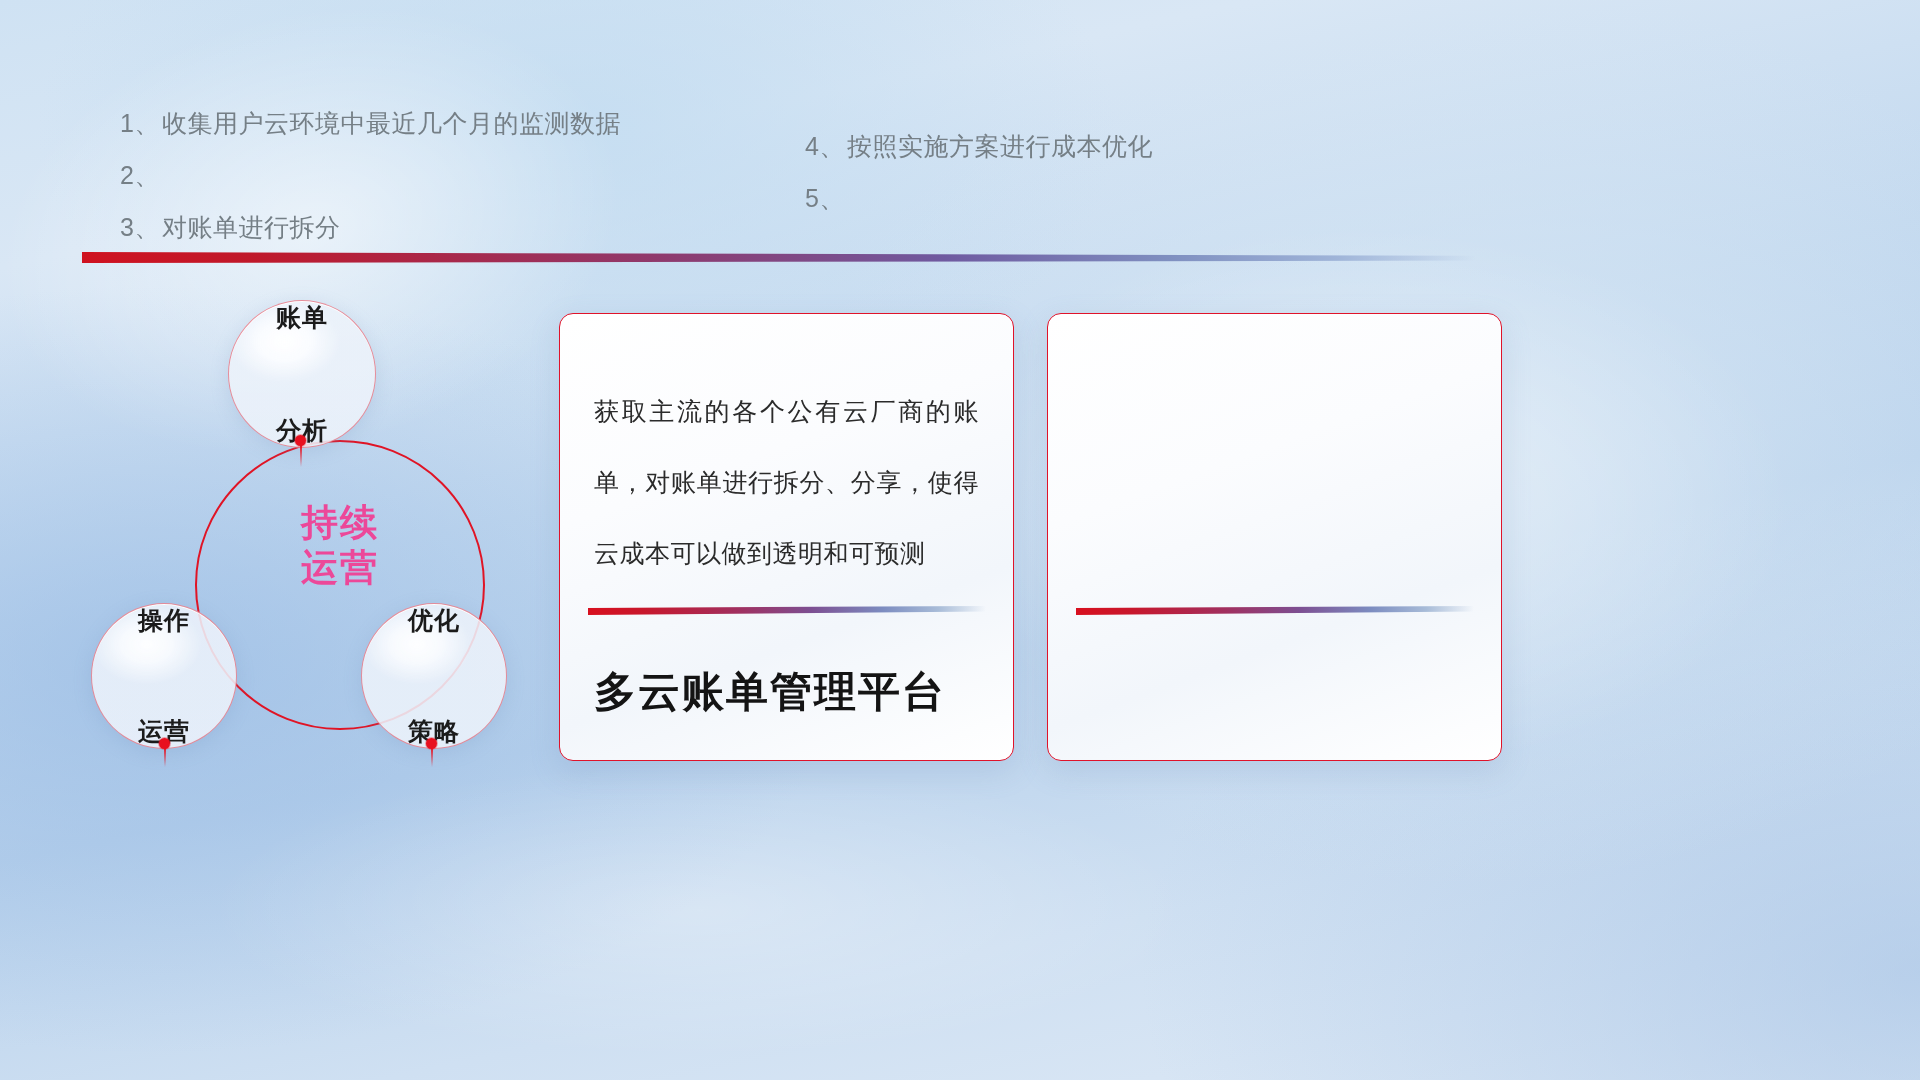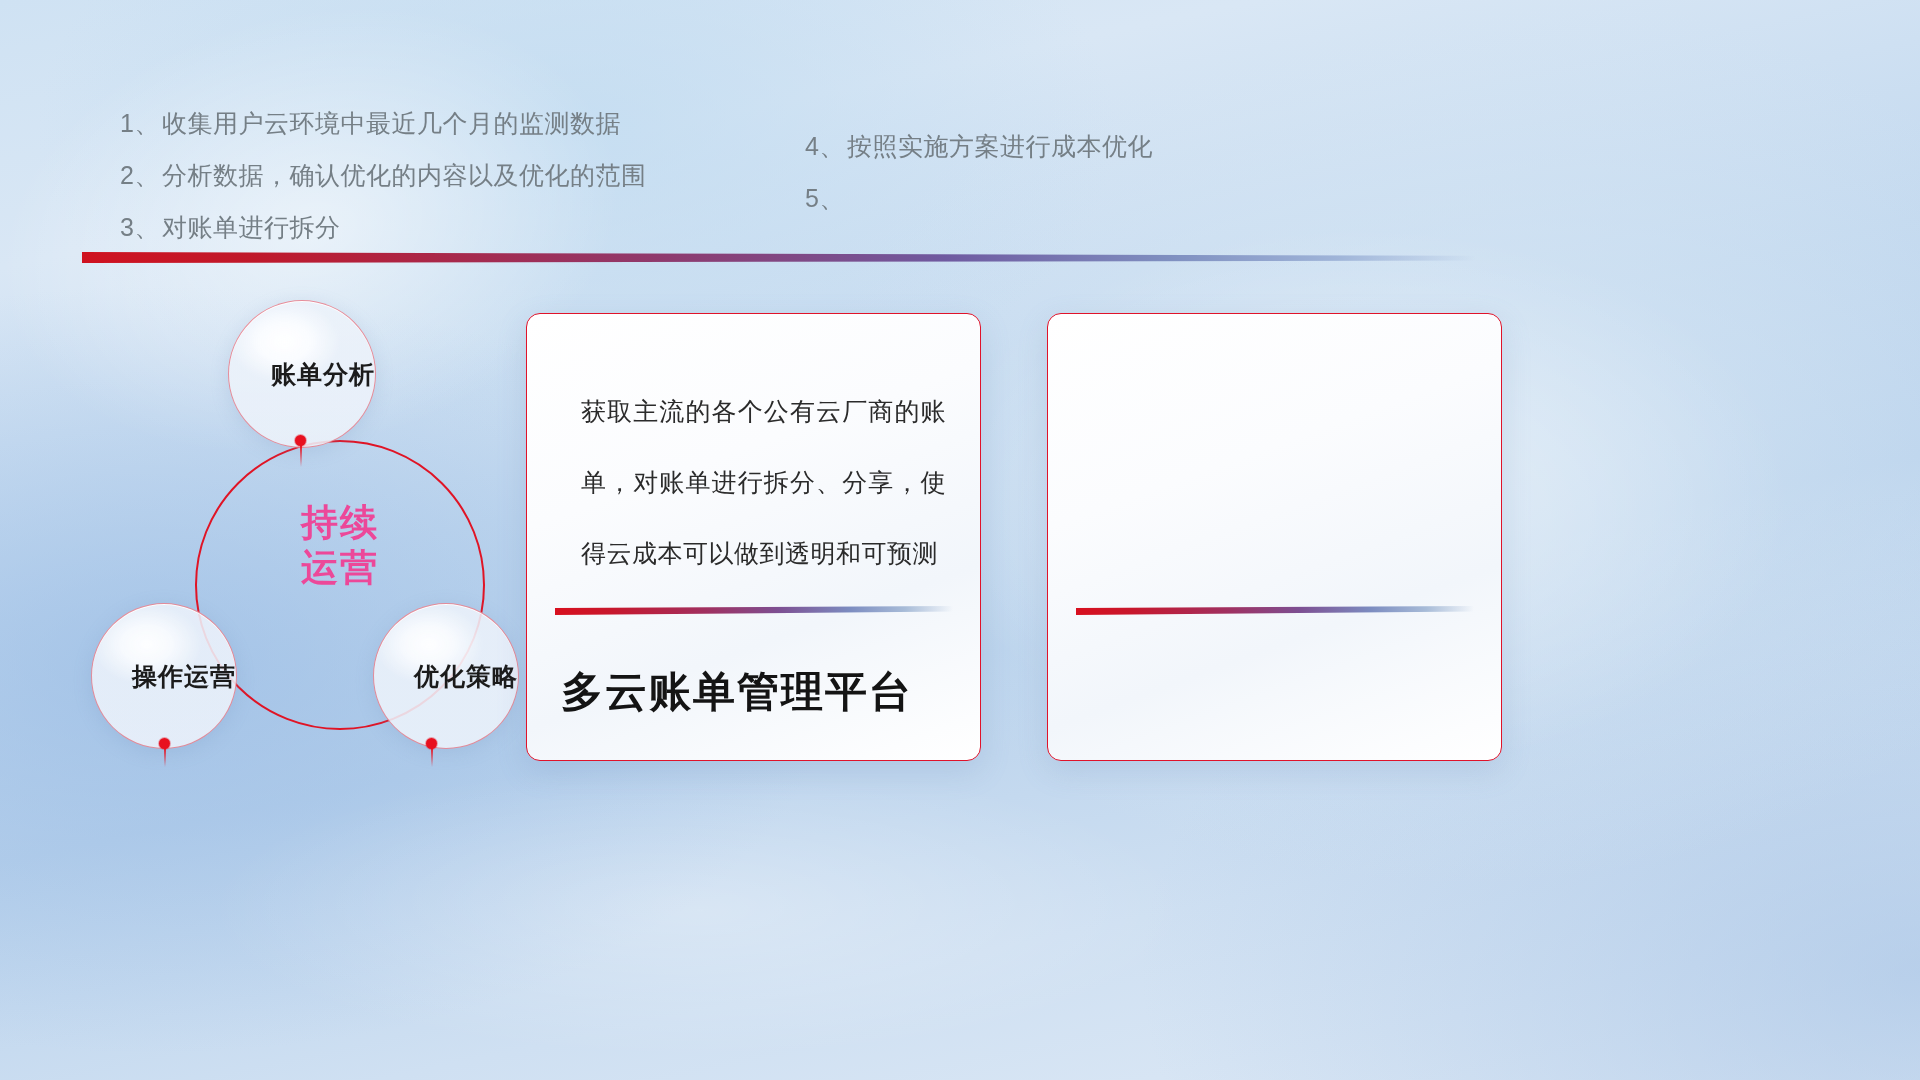--- a/index.html
+++ b/index.html
@@ -59,28 +59,28 @@
     position:absolute; left:175px; top:205px; width:160px;
     text-align:center; color:#ec4899; font-weight:bold;
     font-size:37px; line-height:45px; letter-spacing:2px;
   }
   .bubble {
     position:absolute; border-radius:50%;
     border:1.2px solid rgba(224,20,37,0.45);
     background:
       radial-gradient(closest-side at 38% 28%, rgba(255,255,255,0.98) 0%, rgba(252,253,255,0.94) 45%, rgba(236,242,250,0.88) 100%);
     box-shadow:0 4px 18px rgba(120,150,190,0.22), inset 0 1px 0 rgba(255,255,255,0.9);
-    display:flex; flex-direction:row; align-items:center; justify-content:flex-end;
+    display:flex; flex-direction:column; align-items:center; justify-content:space-between;
   }
   .bubble span {
     color:#1b1b1b; font-weight:bold; font-size:25px; line-height:33px; letter-spacing:1px;
   }
   .bubble-top   { left:143px; top:5px;   width:148px; height:148px; }
   .bubble-left  { left:6px;   top:308px; width:146px; height:146px; }
-  .bubble-right { left:288px; top:308px; width:146px; height:146px; }
+  .bubble-right { left:276px; top:308px; width:146px; height:146px; }
   .dot {
     position:absolute; width:11px; height:11px; border-radius:50%;
     background:#e8101f; box-shadow:0 0 0 1px rgba(232,16,31,0.35);
   }
   .dot-top   { left:210px; top:140px; }
   .dot-left  { left:74px;  top:443px; }
   .dot-right { left:341px; top:443px; }
   .stem {
     position:absolute; width:1.5px; background:linear-gradient(180deg,#e8101f,rgba(232,16,31,0));
   }
@@ -90,21 +90,21 @@
 
   
   .card {
     position:absolute; top:313px; width:455px; height:448px;
     border-radius:14px;
     border:1.5px solid #e0132a;
     background:linear-gradient(160deg, #ffffff 0%, #fbfcfe 35%, #f2f6fb 68%, #ffffff 100%);
     box-shadow:0 10px 30px rgba(110,140,185,0.20);
     overflow:hidden;
   }
-  .card-1 { left:526px;padding-left:20px; }
+  .card-1 { left:559px; }
   .card-2 { left:1047px; }
   .card-body {
     margin:62px 34px 0 34px;
     font-size:25px; line-height:71px; color:#2b2b2b; letter-spacing:0.5px;
     text-align:justify; text-align-last:left;
   }
   .card-accent {
     position:absolute; left:28px; top:292px; width:398px; height:9px;
     background:linear-gradient(90deg,#d8101f 0%, #c8172c 14%, #a03060 38%, #7d4f92 56%, #7c8cc0 74%, #a8bcd8 88%, rgba(214,226,240,0) 100%);
     clip-path:polygon(0% 22%, 100% 0%, 100% 62%, 0% 100%);
@@ -122,21 +122,20 @@
 <div class="wash-b"></div>
 <div class="wash-c"></div>
 
 <div class="list list-left">
   <div class="list-item">
     <span class="list-num">1、</span>
     <span class="list-txt">收集用户云环境中最近几个月的监测数据</span>
   </div>
   <div class="list-item">
     <span class="list-num">2、</span>
-    <span class="list-txt">分析数据，确认优化的内容以及优化的范围</span>
   </div>
   <div class="list-item">
     <span class="list-num">3、</span>
     <span class="list-txt">对账单进行拆分</span>
   </div>
 </div>
 
 <div class="list list-right">
   <div class="list-item">
     <span class="list-num">4、</span>

